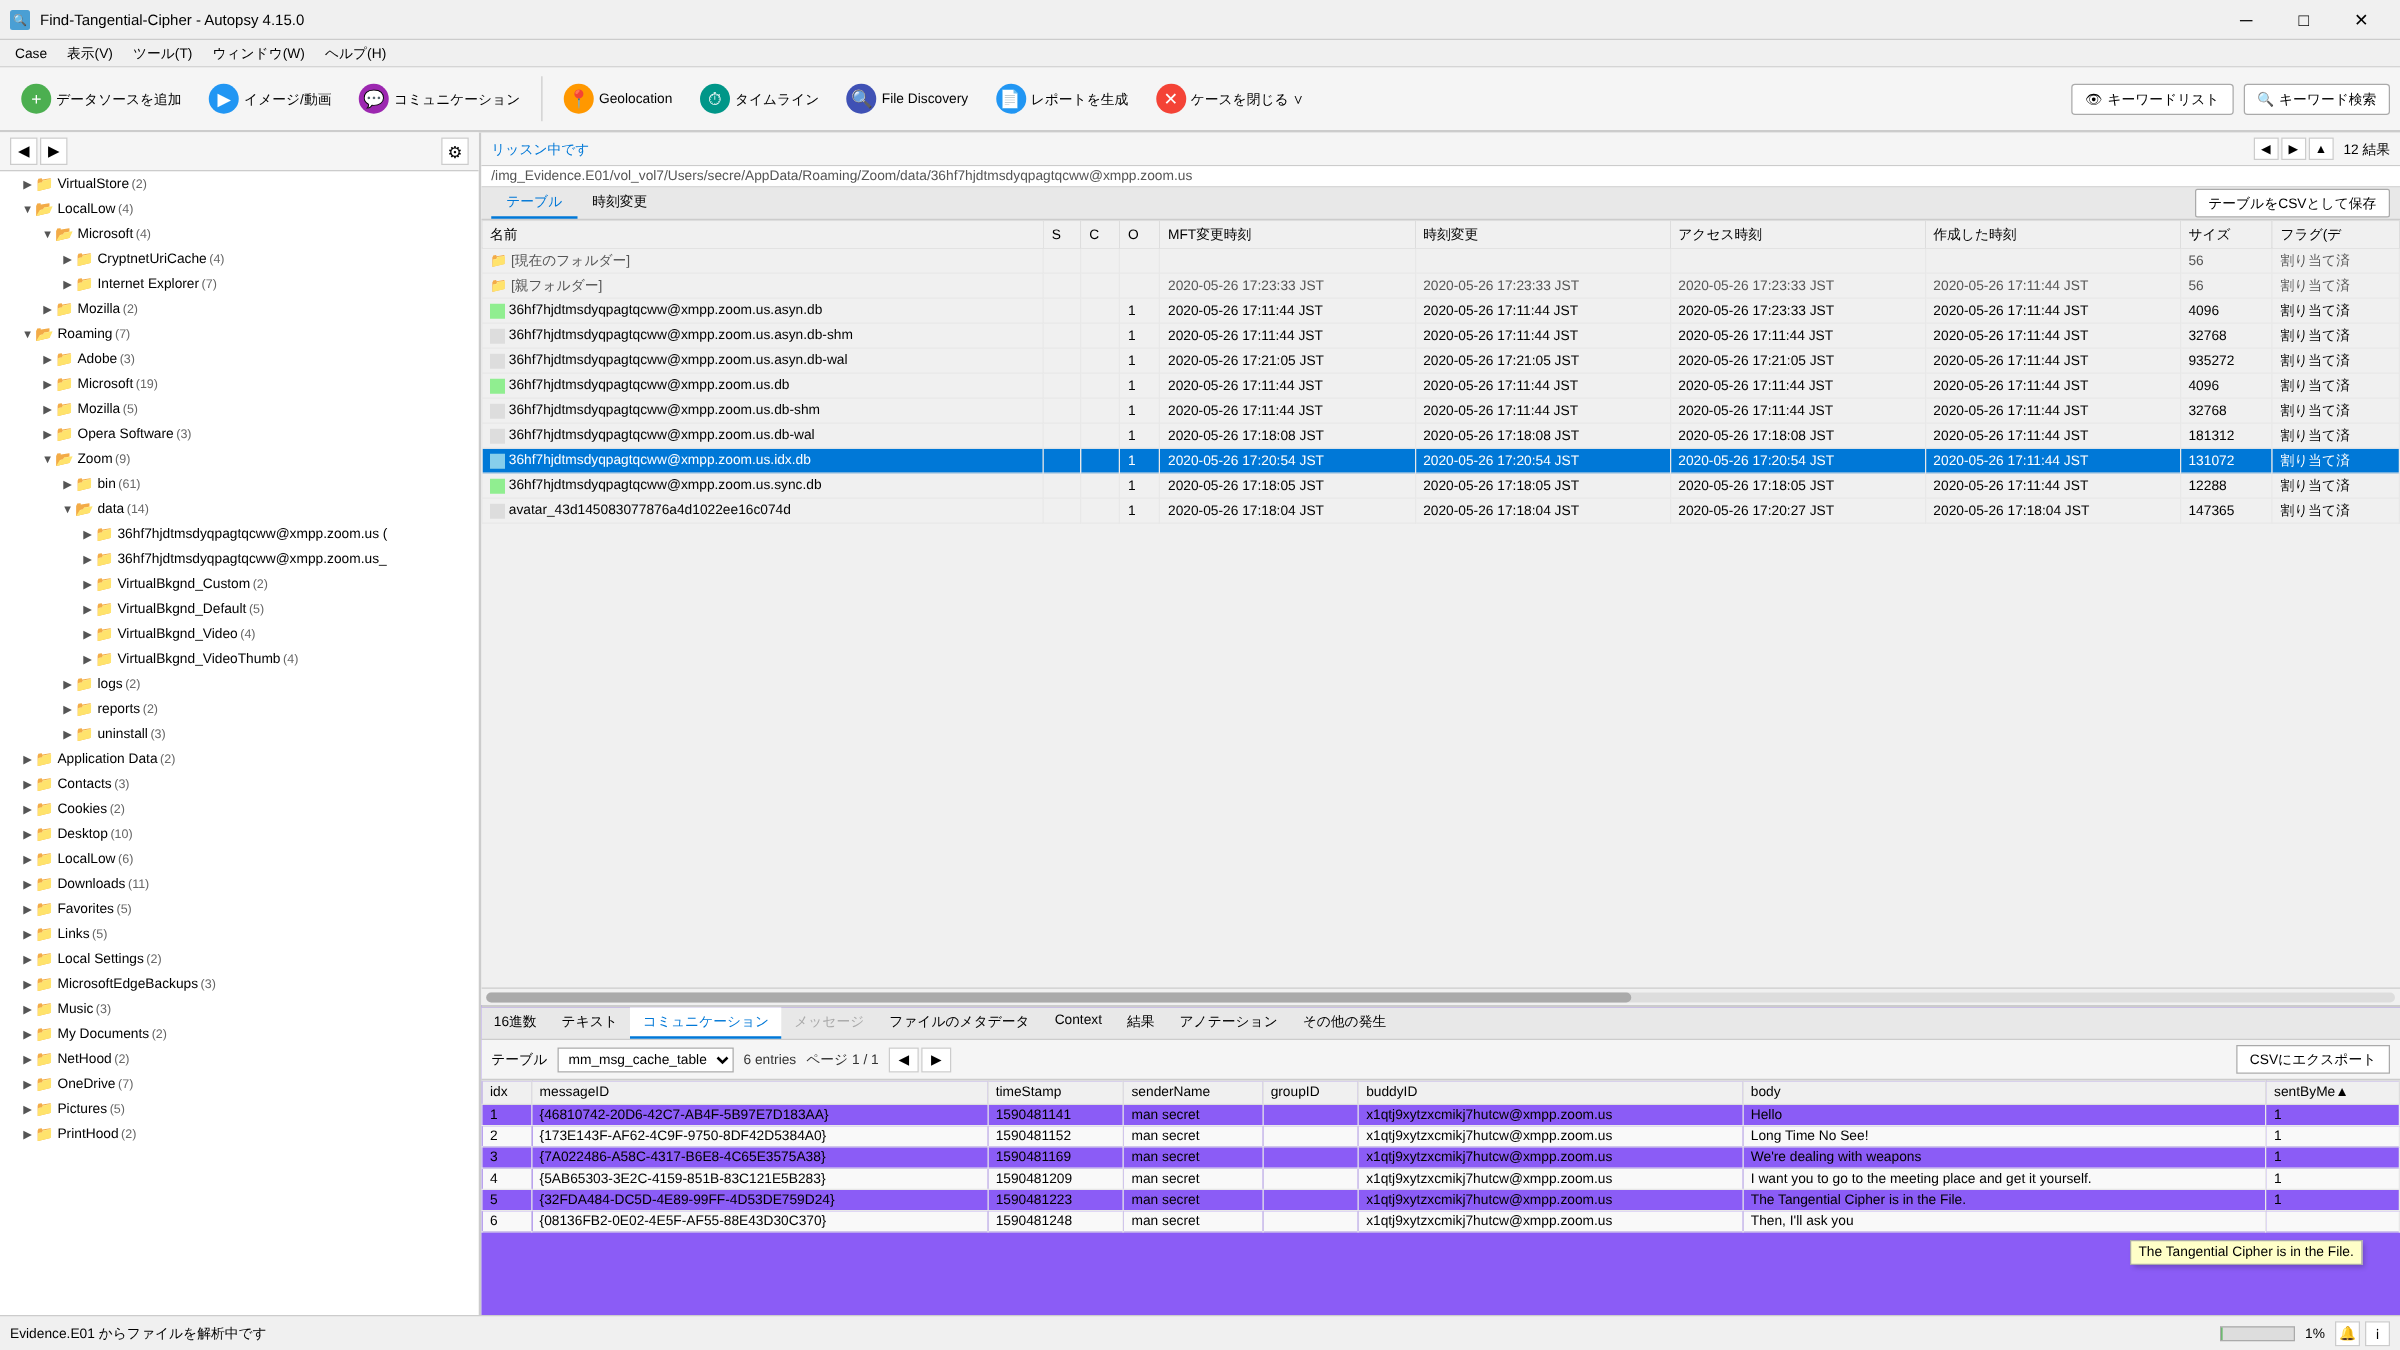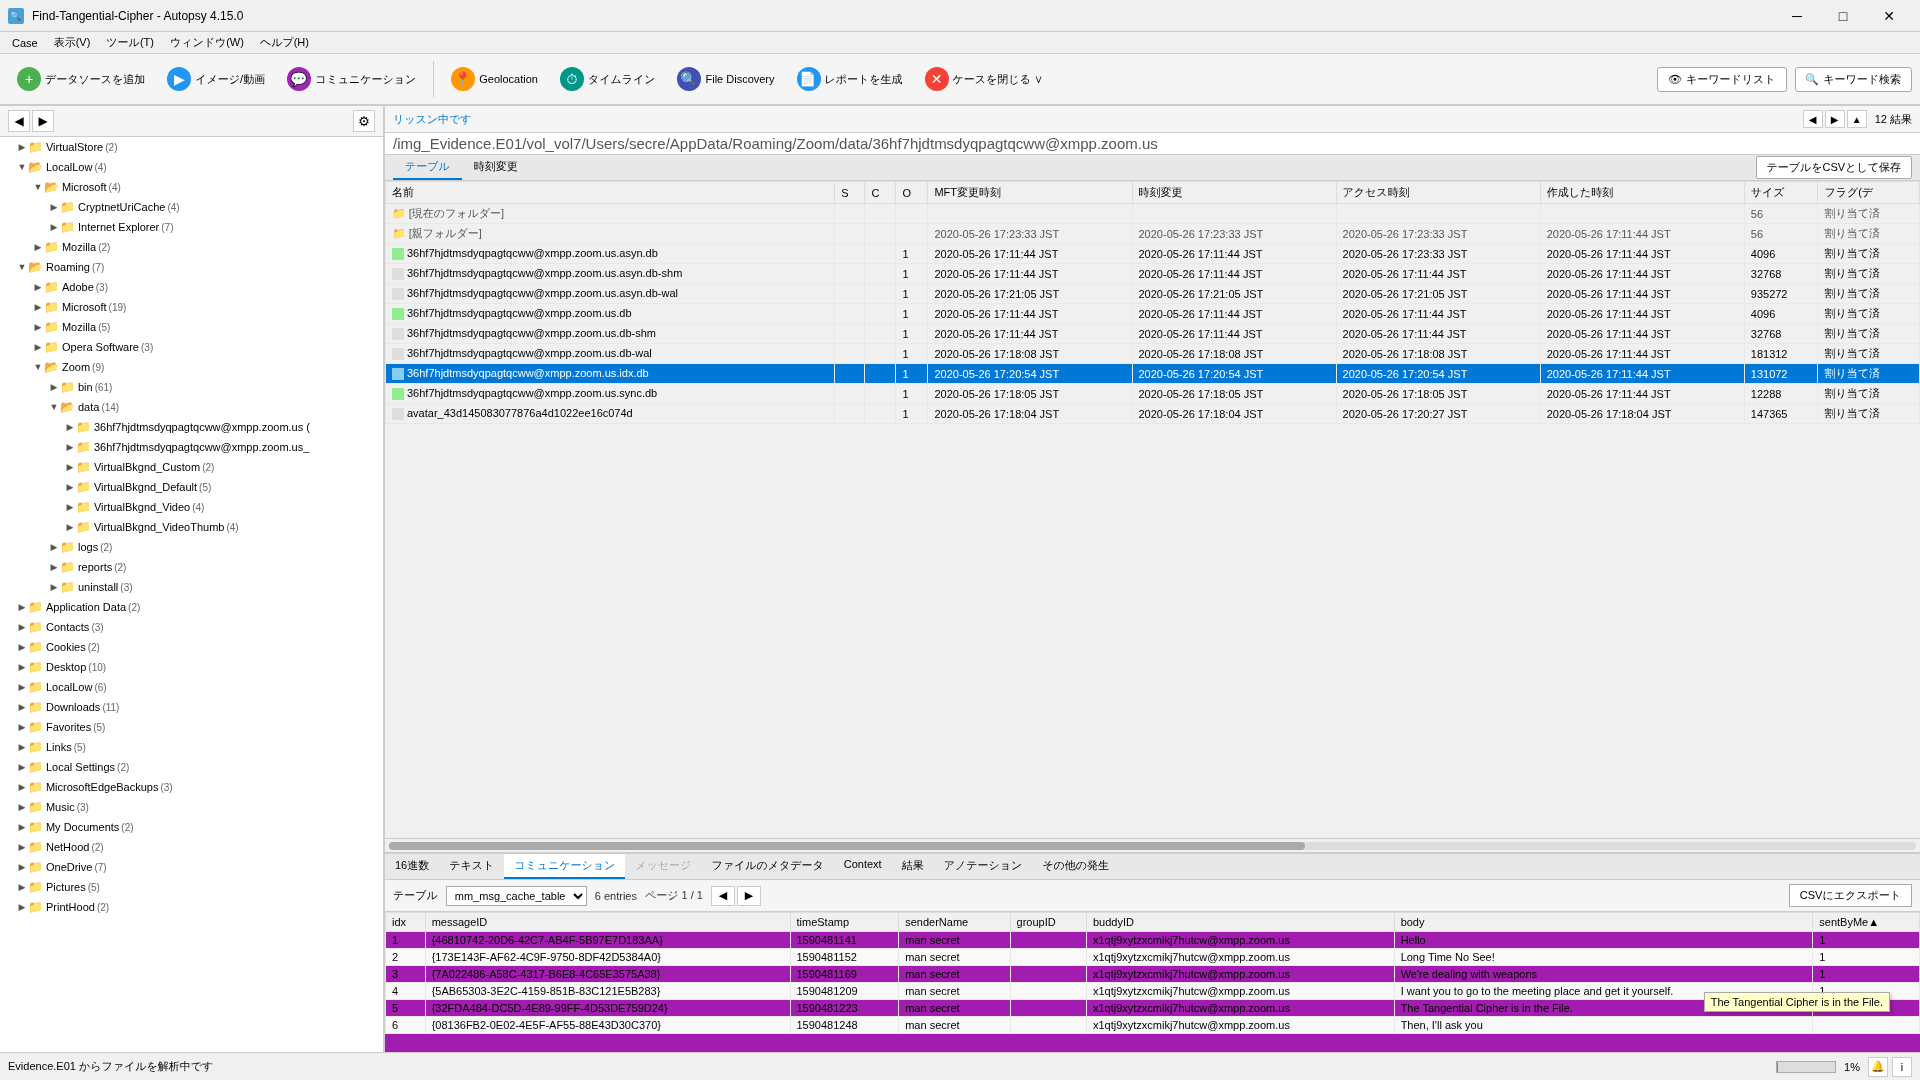--- a/index.html
+++ b/index.html
@@ -54,21 +54,21 @@
     
     .right-panel { flex: 1; display: flex; flex-direction: column; overflow: hidden; }
     
     
     .path-bar { background: #f5f5f5; padding: 4px 8px; border-bottom: 1px solid #ccc; display: flex; align-items: center; justify-content: space-between; }
     .path-right { display: flex; align-items: center; gap: 8px; }
     .path-nav-btns { display: flex; gap: 2px; }
     .path-nav-btn { width: 20px; height: 18px; border: 1px solid #ccc; background: white; cursor: pointer; font-size: 10px; display: flex; align-items: center; justify-content: center; }
     
     
-    .breadcrumb-bar { background: white; padding: 2px 8px; border-bottom: 1px solid #ccc; font-size: 15px; color: #555; display: flex; align-items: center; }
+    .breadcrumb-bar { background: white; padding: 2px 8px; border-bottom: 1px solid #ccc; font-size: 11px; color: #555; display: flex; align-items: center; }
     
     
     .file-area { flex: 1; display: flex; flex-direction: column; overflow: hidden; min-height: 0; }
     
     
     .tab-bar { display: flex; align-items: center; background: #e8e8e8; border-bottom: 1px solid #ccc; padding: 0 8px; }
     .tab { padding: 4px 12px; cursor: pointer; font-size: 11px; border-bottom: 2px solid transparent; }
     .tab.active { border-bottom: 2px solid #0078d7; color: #0078d7; }
     .tab-action { margin-left: auto; }
     .save-csv-btn { padding: 3px 10px; border: 1px solid #aaa; background: white; cursor: pointer; font-size: 11px; border-radius: 2px; }
@@ -80,21 +80,21 @@
     .file-table td { border: 1px solid #e8e8e8; padding: 2px 6px; white-space: nowrap; }
     .file-table tr.selected td { background: #0078d7; color: white; }
     .file-table tr.folder td { color: #555; }
     
     
     .h-scroll { height: 14px; background: #f0f0f0; border-top: 1px solid #ccc; display: flex; align-items: center; }
     .h-scroll-track { flex: 1; height: 8px; background: #ddd; margin: 0 4px; border-radius: 4px; }
     .h-scroll-thumb { width: 60%; height: 8px; background: #aaa; border-radius: 4px; }
     
     
-    .bottom-panel { height: 200px; border-top: 2px solid #ccc; display: flex; flex-direction: column; background: #a21caf; }
+    .bottom-panel { height: 248px; border-top: 2px solid #ccc; display: flex; flex-direction: column; background: #8b5cf6; }
     .bottom-tab-bar { display: flex; background: #e8e8e8; border-bottom: 1px solid #ccc; }
     .bottom-tab { padding: 4px 10px; cursor: pointer; font-size: 11px; border-bottom: 2px solid transparent; }
     .bottom-tab.active { border-bottom: 2px solid #0078d7; background: white; color: #0078d7; }
     .bottom-tab.disabled { color: #aaa; cursor: default; }
     
     
     .bottom-content { flex: 1; overflow: auto; }
     .bottom-toolbar { display: flex; align-items: center; gap: 8px; padding: 4px 8px; background: #f5f5f5; border-bottom: 1px solid #ccc; }
     .table-select { padding: 2px 4px; font-size: 11px; border: 1px solid #aaa; background: white; }
     .entries-text { font-size: 11px; color: #333; }

